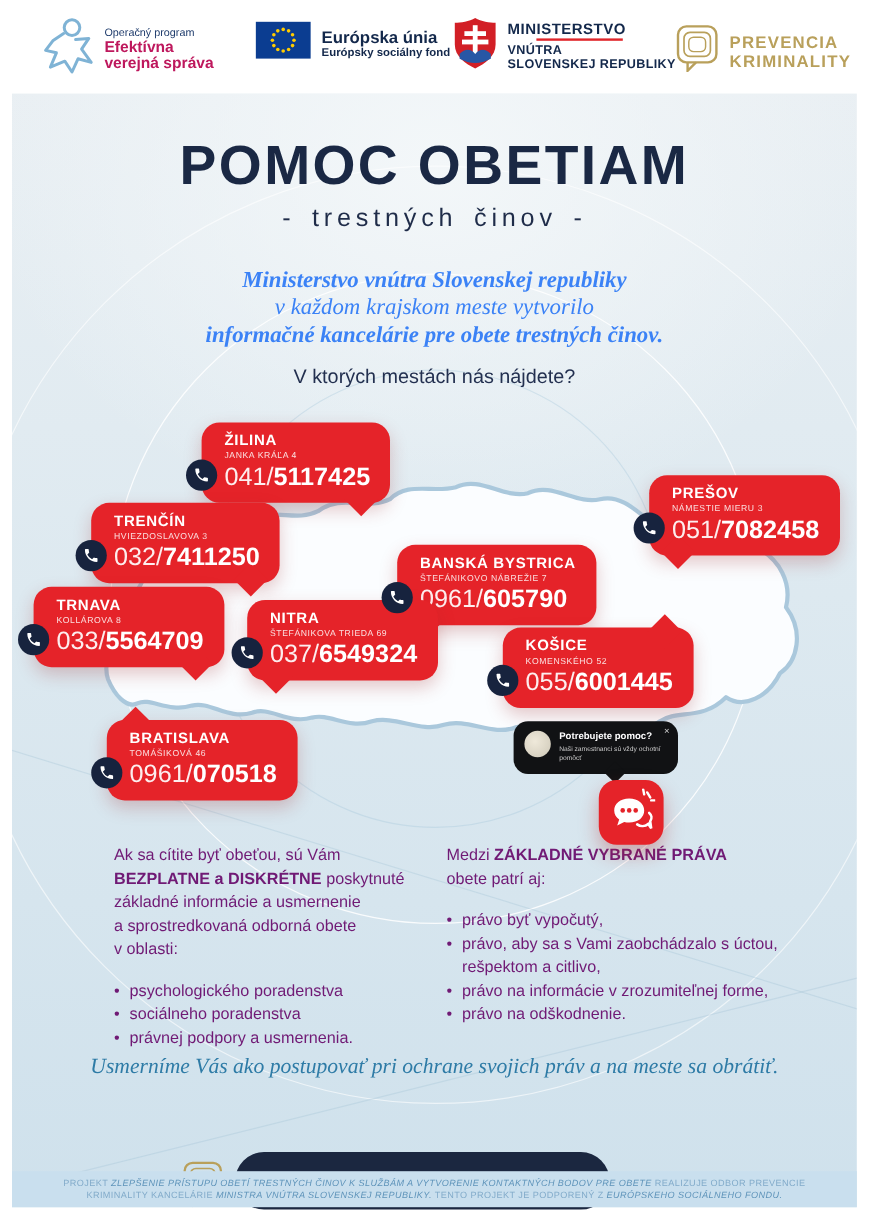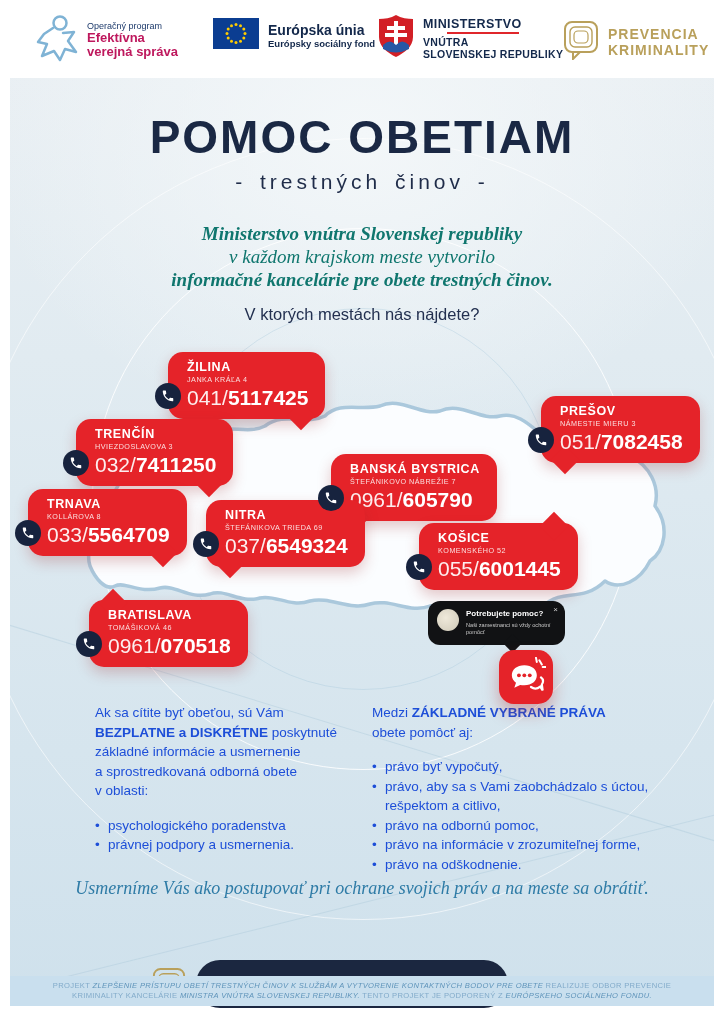--- a/index.html
+++ b/index.html
@@ -31,21 +31,21 @@
   .dc3{width:380px;height:380px;left:162px;top:230px;border:1px solid rgba(164,197,219,.35);}
   .deco-line{position:absolute;width:1100px;height:1px;background:rgba(150,185,210,.28);pointer-events:none;}
   .dl1{left:-180px;top:660px;transform:rotate(17deg);}
   .dl2{left:-180px;top:820px;transform:rotate(-14deg);}
   
   .title{position:absolute;left:0;top:110px;width:724px;text-align:center;
     font-size:46px;font-weight:800;letter-spacing:2px;color:#1a2844;}
   .subtitle{position:absolute;left:0;top:170px;width:724px;text-align:center;
     font-size:21px;color:#1f2c49;letter-spacing:4px;word-spacing:4px;}
   .intro{position:absolute;left:0;top:222px;width:724px;text-align:center;
-    font-family:"Liberation Serif",serif;font-style:italic;font-size:19px;line-height:23px;color:#0f766e;}
+    font-family:"Liberation Serif",serif;font-style:italic;font-size:19px;line-height:23px;color:#3b82f6;}
   .intro .b{font-weight:700;}
   .question{position:absolute;left:0;top:305px;width:724px;text-align:center;
     font-size:16.5px;color:#233050;}
   
   .map-svg{position:absolute;left:70px;top:350px;}
   .callout{position:absolute;background:#e52329;color:#fff;border-radius:15px;
     padding:8px 17px 9px 19px;box-shadow:0 6px 14px rgba(160,40,40,.25);}
   .callout .tail{position:absolute;width:20px;height:20px;background:#e52329;transform:rotate(45deg);}
   .tail-br .tail{right:14px;bottom:-7px;}
   .tail-bl .tail{left:14px;bottom:-7px;}
@@ -64,21 +64,21 @@
   .chat-pop .tailb{position:absolute;width:13px;height:13px;background:#111214;transform:rotate(45deg);left:78px;bottom:-5px;}
   .chat-row{display:flex;gap:7px;}
   .chat-avatar{width:22px;height:22px;border-radius:50%;flex:0 0 22px;
     background:radial-gradient(circle at 40% 40%, #efe9da 0%, #d8d2c2 70%, #bdb7a6 100%);}
   .chat-title{font-size:8px;font-weight:700;line-height:10px;}
   .chat-body{font-size:5.6px;line-height:7px;color:#c9c9c9;margin-top:3px;}
   .chat-close{position:absolute;right:7px;top:4px;font-size:8px;color:#cfcfcf;cursor:pointer;}
   .chat-app{position:absolute;left:499px;top:650px;width:54px;height:54px;border-radius:15px;
     background:#e52329;box-shadow:0 8px 16px rgba(180,40,40,.35);display:flex;align-items:center;justify-content:center;z-index:3;}
   
-  .col{position:absolute;font-size:13.5px;line-height:19.5px;color:#1d4ed8;}
+  .col{position:absolute;font-size:13.5px;line-height:19.5px;color:#701a75;}
   .col .b{font-weight:700;}
   .col-left{left:95px;top:703px;width:272px;}
   .col-right{left:372px;top:703px;width:300px;}
   .blist{margin:15px 0 0 0;padding:0;list-style:none;}
   .blist li{position:relative;padding-left:13px;}
   .blist li::before{content:"•";position:absolute;left:0;top:0;}
   
   .closing{position:absolute;left:0;top:878px;width:724px;text-align:center;
     font-family:"Liberation Serif",serif;font-style:italic;font-size:18px;color:#2e7ba6;}
   .site-row{position:absolute;left:0;top:960px;width:676px;height:52px;}
@@ -327,36 +327,36 @@
   <div class="col col-left">
     <span>Ak sa cítite byť obeťou, sú Vám</span><br>
     <span class="b">BEZPLATNE</span><span class="b"> a </span><span class="b">DISKRÉTNE</span><span> poskytnuté</span><br>
     <span>základné informácie a usmernenie</span><br>
     <span>a sprostredkovaná odborná obete</span><br>
     <span>v oblasti:</span>
     <ul class="blist">
 
         <li>psychologického poradenstva</li>
 
+        <li>sociálneho poradenstva</li>
 
         <li>právnej podpory a usmernenia.</li>
 
     </ul>
   </div>
 
   <div class="col col-right">
     <span>Medzi </span><span class="b">ZÁKLADNÉ VYBRANÉ PRÁVA</span><br>
-    <span>obete pomôcť aj:</span>
+    <span>obete patrí aj:</span>
     <ul class="blist">
 
         <li>právo byť vypočutý,</li>
 
         <li>právo, aby sa s Vami zaobchádzalo s úctou, rešpektom a citlivo,</li>
 
-        <li>právo na odbornú pomoc,</li>
 
         <li>právo na informácie v zrozumiteľnej forme,</li>
 
         <li>právo na odškodnenie.</li>
 
     </ul>
   </div>
 
   <div class="closing">Usmerníme Vás ako postupovať pri ochrane svojich práv a na meste sa obrátiť.</div>
 

